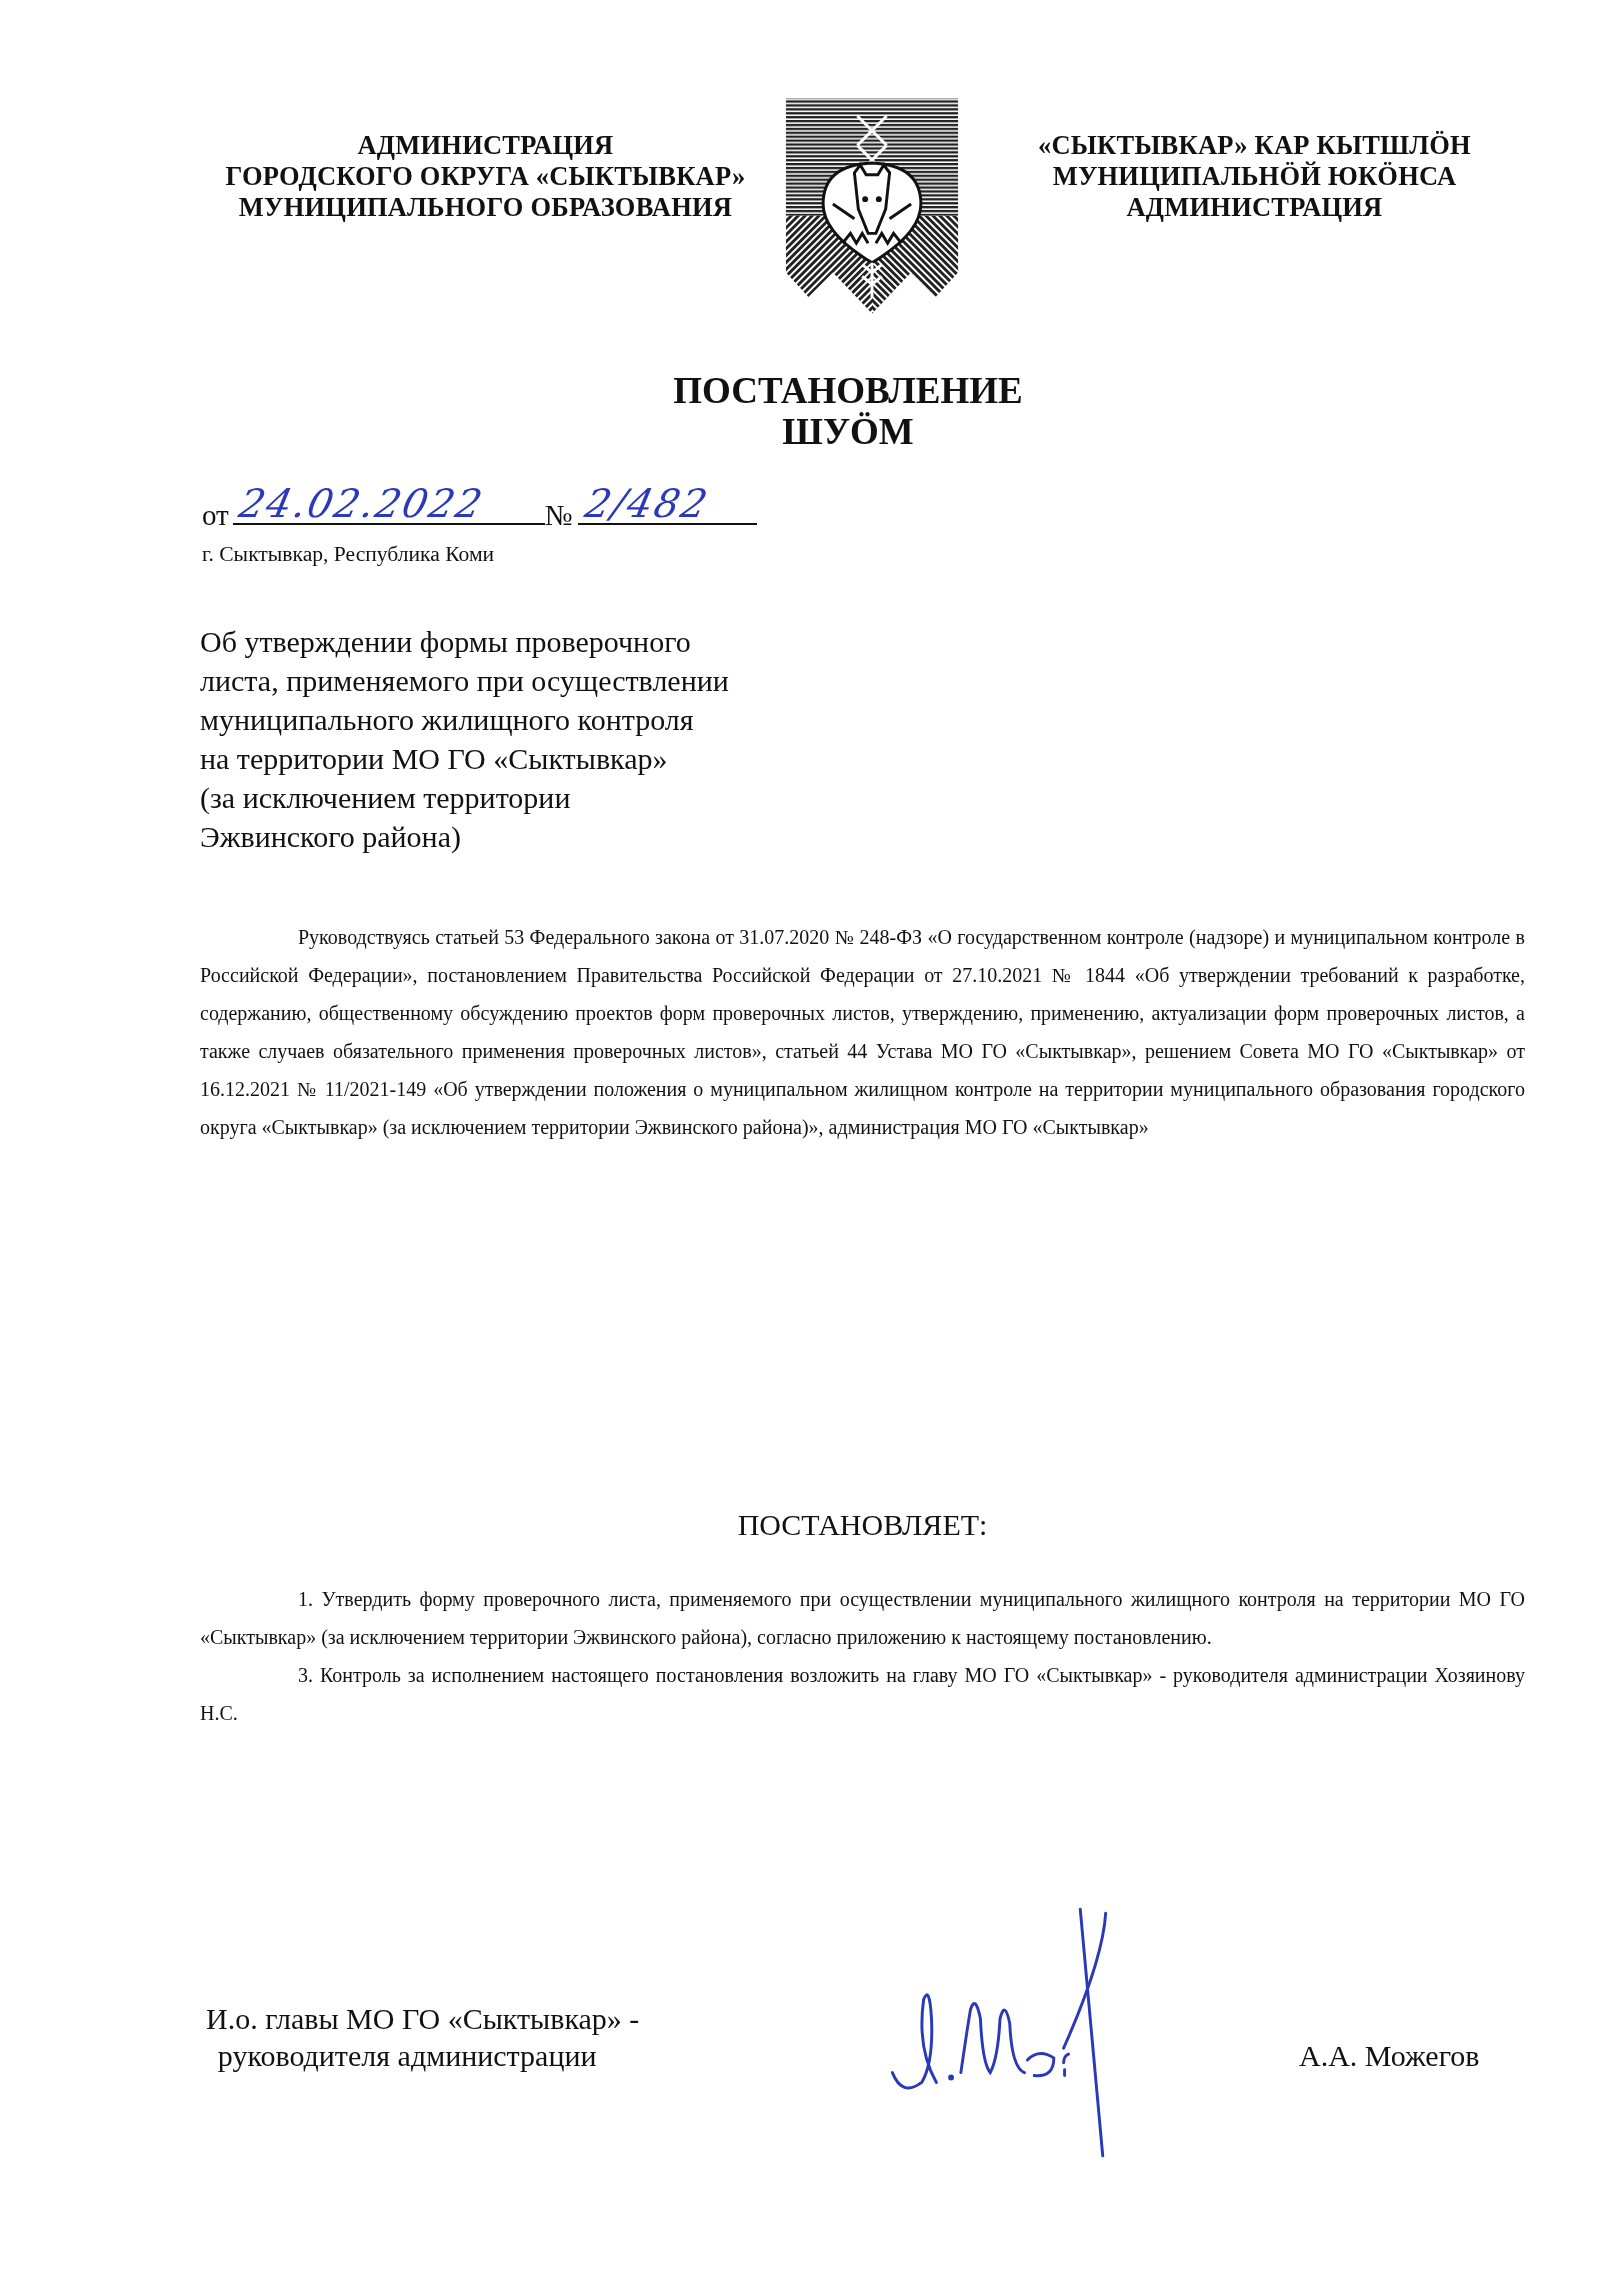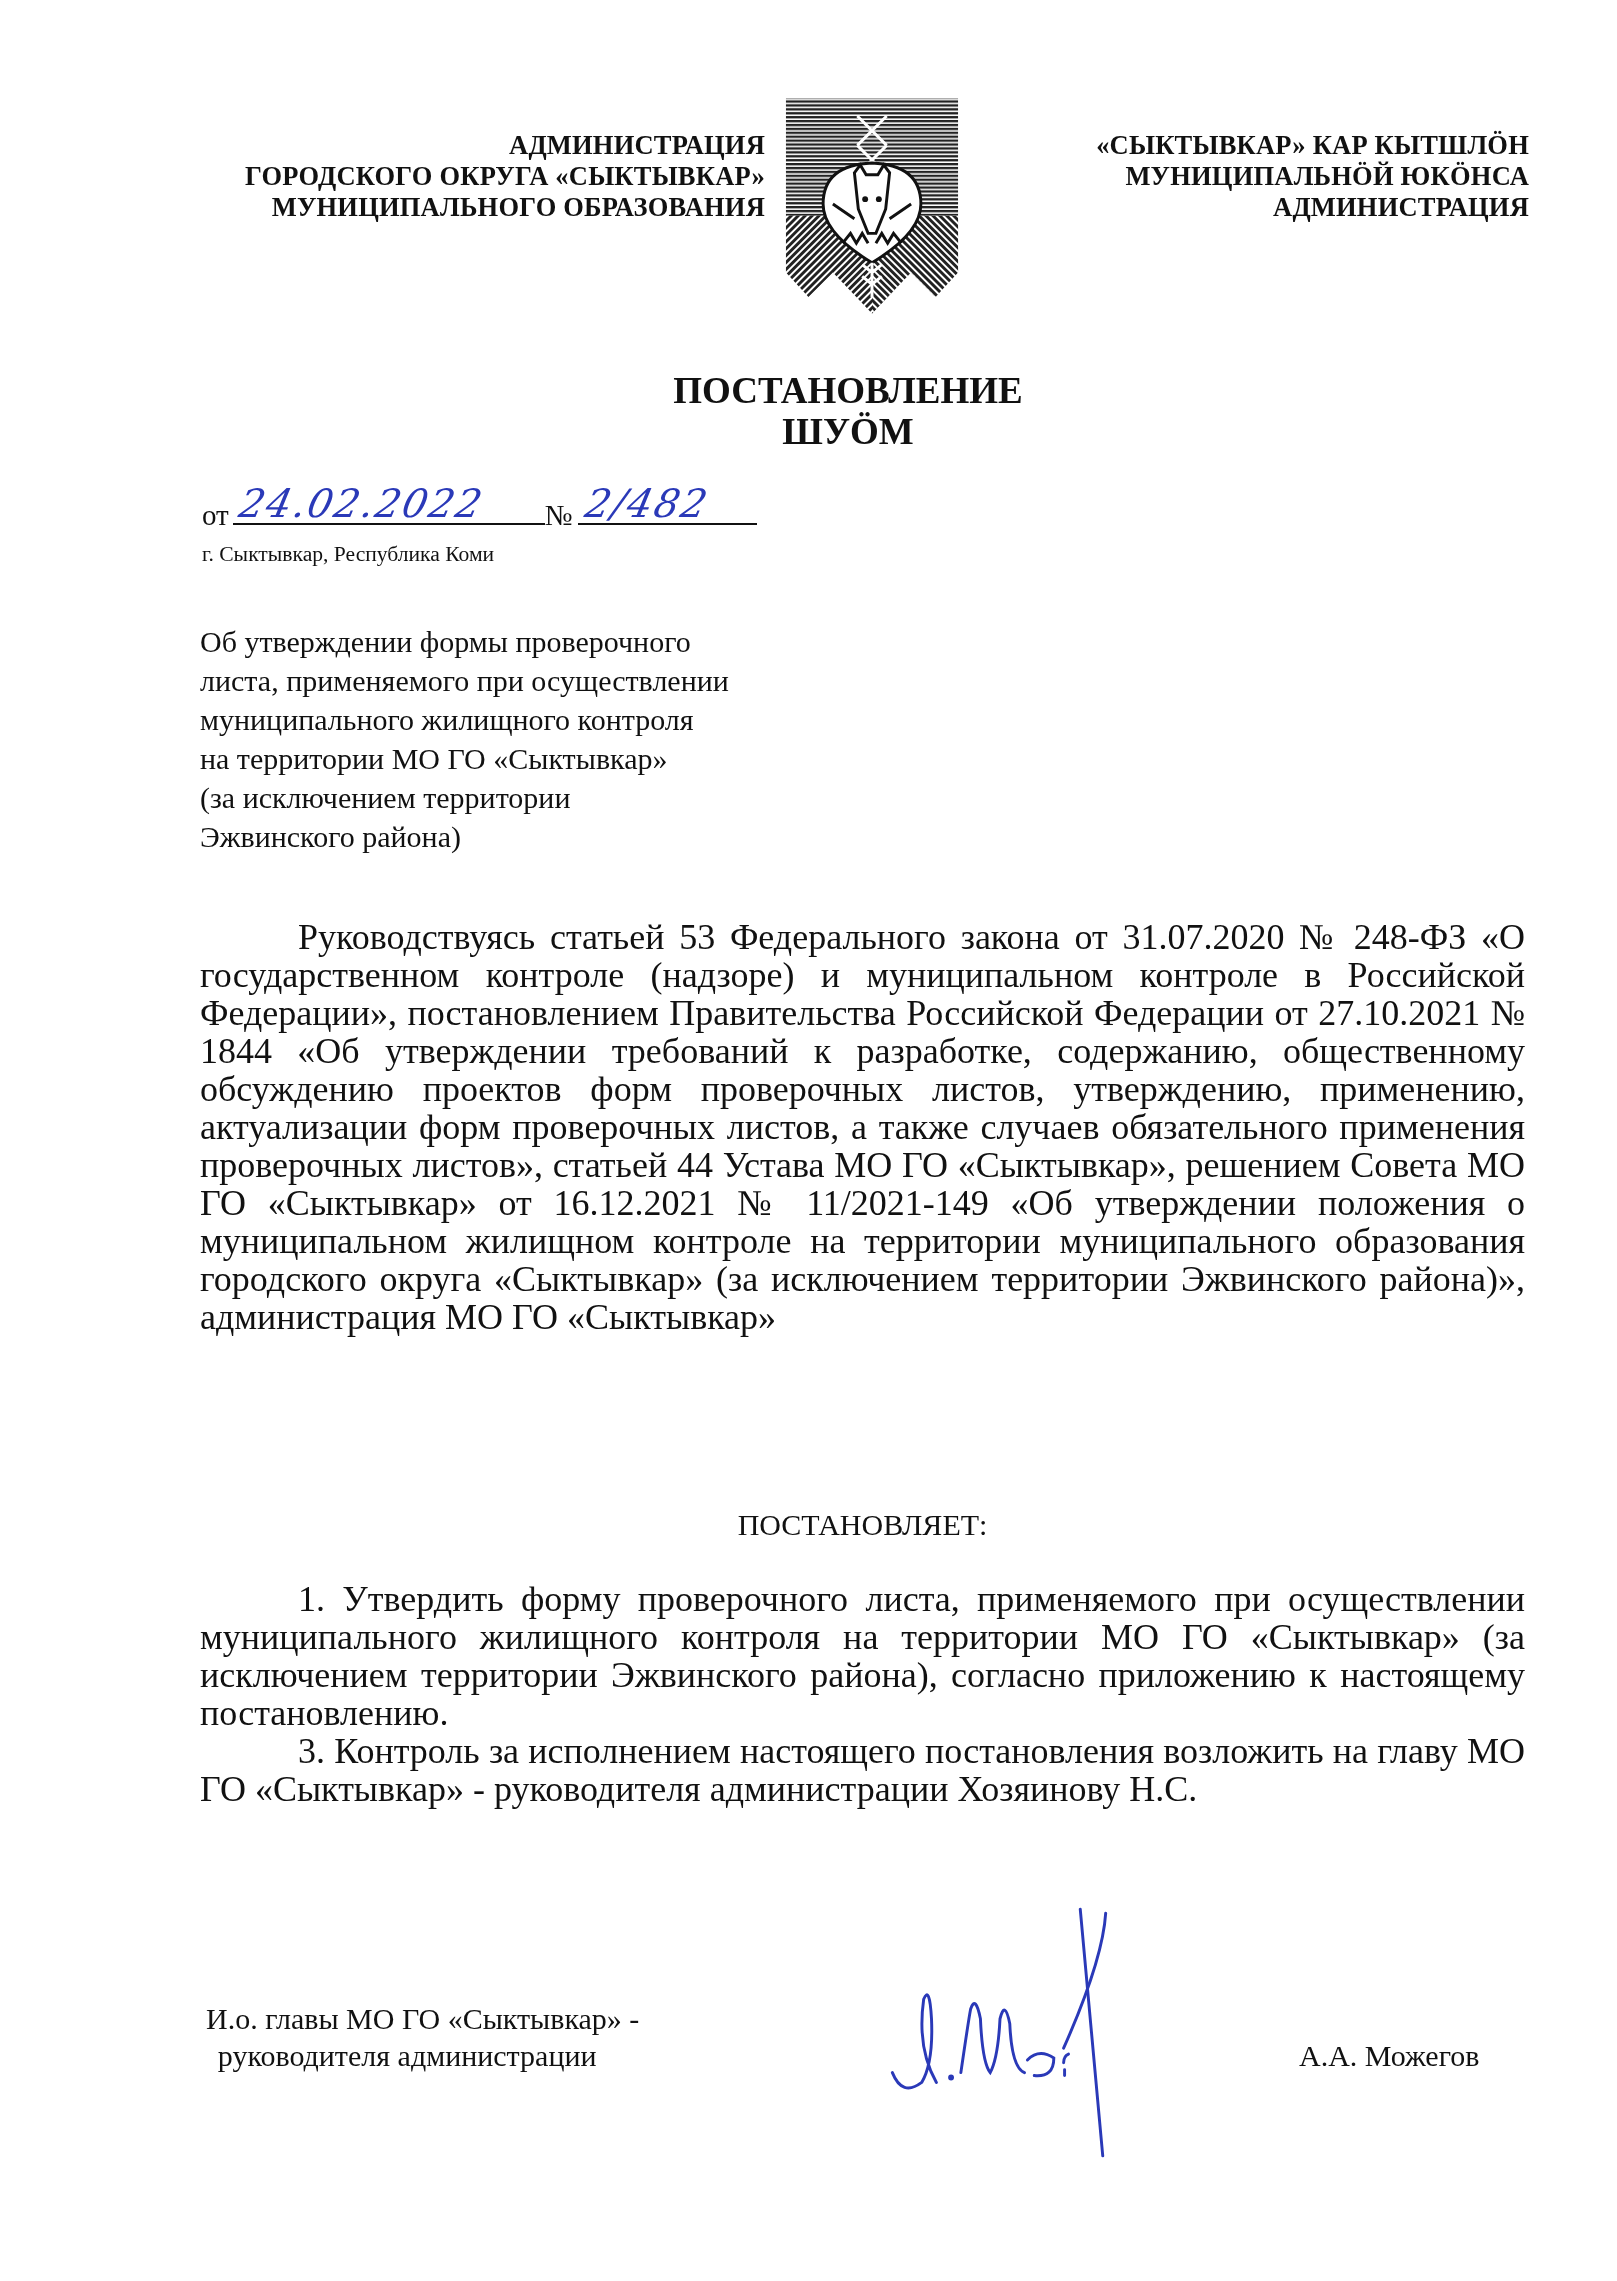--- a/index.html
+++ b/index.html
@@ -1,39 +1,39 @@
 <!DOCTYPE html>
 <html><head>
 <meta charset="utf-8">
 <style>
   html, body { margin: 0; padding: 0; background: #ffffff; }
   body { width: 1617px; height: 2282px; position: relative; overflow: hidden;
          font-family: "Liberation Serif", "DejaVu Serif", serif; color: #111; }
   .abs { position: absolute; }
 
-  .hdr { font-weight: bold; font-size: 26.5px; line-height: 31px; text-align: right; letter-spacing: 0.2px; }
+  .hdr { font-weight: bold; font-size: 26.5px; line-height: 31px; text-align: center; letter-spacing: 0.2px; }
   .hdr-left { left: 206px; top: 130px; width: 559px; }
   .hdr-right { left: 980px; top: 130px; width: 549px; }
 
   .emblem { left: 784px; top: 96px; width: 176px; height: 221px; }
 
   .title { left: 608px; top: 370px; width: 480px; text-align: center; font-weight: bold; font-size: 37px; line-height: 41px; }
 
   .dateline { left: 202px; top: 490px; font-size: 29px; line-height: 39px; white-space: nowrap; }
   .dateline .lbl { display: inline-block; vertical-align: baseline; }
   .fill { display: inline-block; border-bottom: 2px solid #111; height: 33px; vertical-align: baseline; position: relative; }
   .fill.date { width: 312px; margin-left: 3.9px; }
   .fill.num { width: 179px; margin-left: 5.9px; }
   .hand { position: absolute; left: 7.8px; bottom: 0px; font-family: "DejaVu Serif", serif; font-style: italic;
           color: #2a39b8; font-size: 39px; line-height: 39px; letter-spacing: 2px; transform: skewX(-12deg); }
   .city { left: 202px; top: 542px; font-size: 21.6px; line-height: 25.5px; }
 
   .subject { left: 200px; top: 622px; font-size: 30px; line-height: 39px; }
 
-  .body { left: 200px; width: 1325px; font-size: 36px; line-height: 38px; text-align: justify; }
+  .body { left: 200px; width: 1325px; font-size: 20px; line-height: 38px; text-align: justify; }
   .preamble { top: 918px; text-indent: 98px; }
   .resolves { left: 200px; width: 1325px; top: 1505px; font-size: 30px; line-height: 39px; text-align: center; }
   .items { top: 1580px; }
   .items p { margin: 0; text-indent: 98px; }
 
   .sign-left { left: 206px; top: 2000px; font-size: 30px; line-height: 37px; }
   .sign-left .l2 { padding-left: 11.8px; }
   .sign-name { left: 1299px; top: 2037px; font-size: 30px; line-height: 37px; }
   .signature { left: 863px; top: 1901px; width: 274px; height: 265px; }
 </style>

